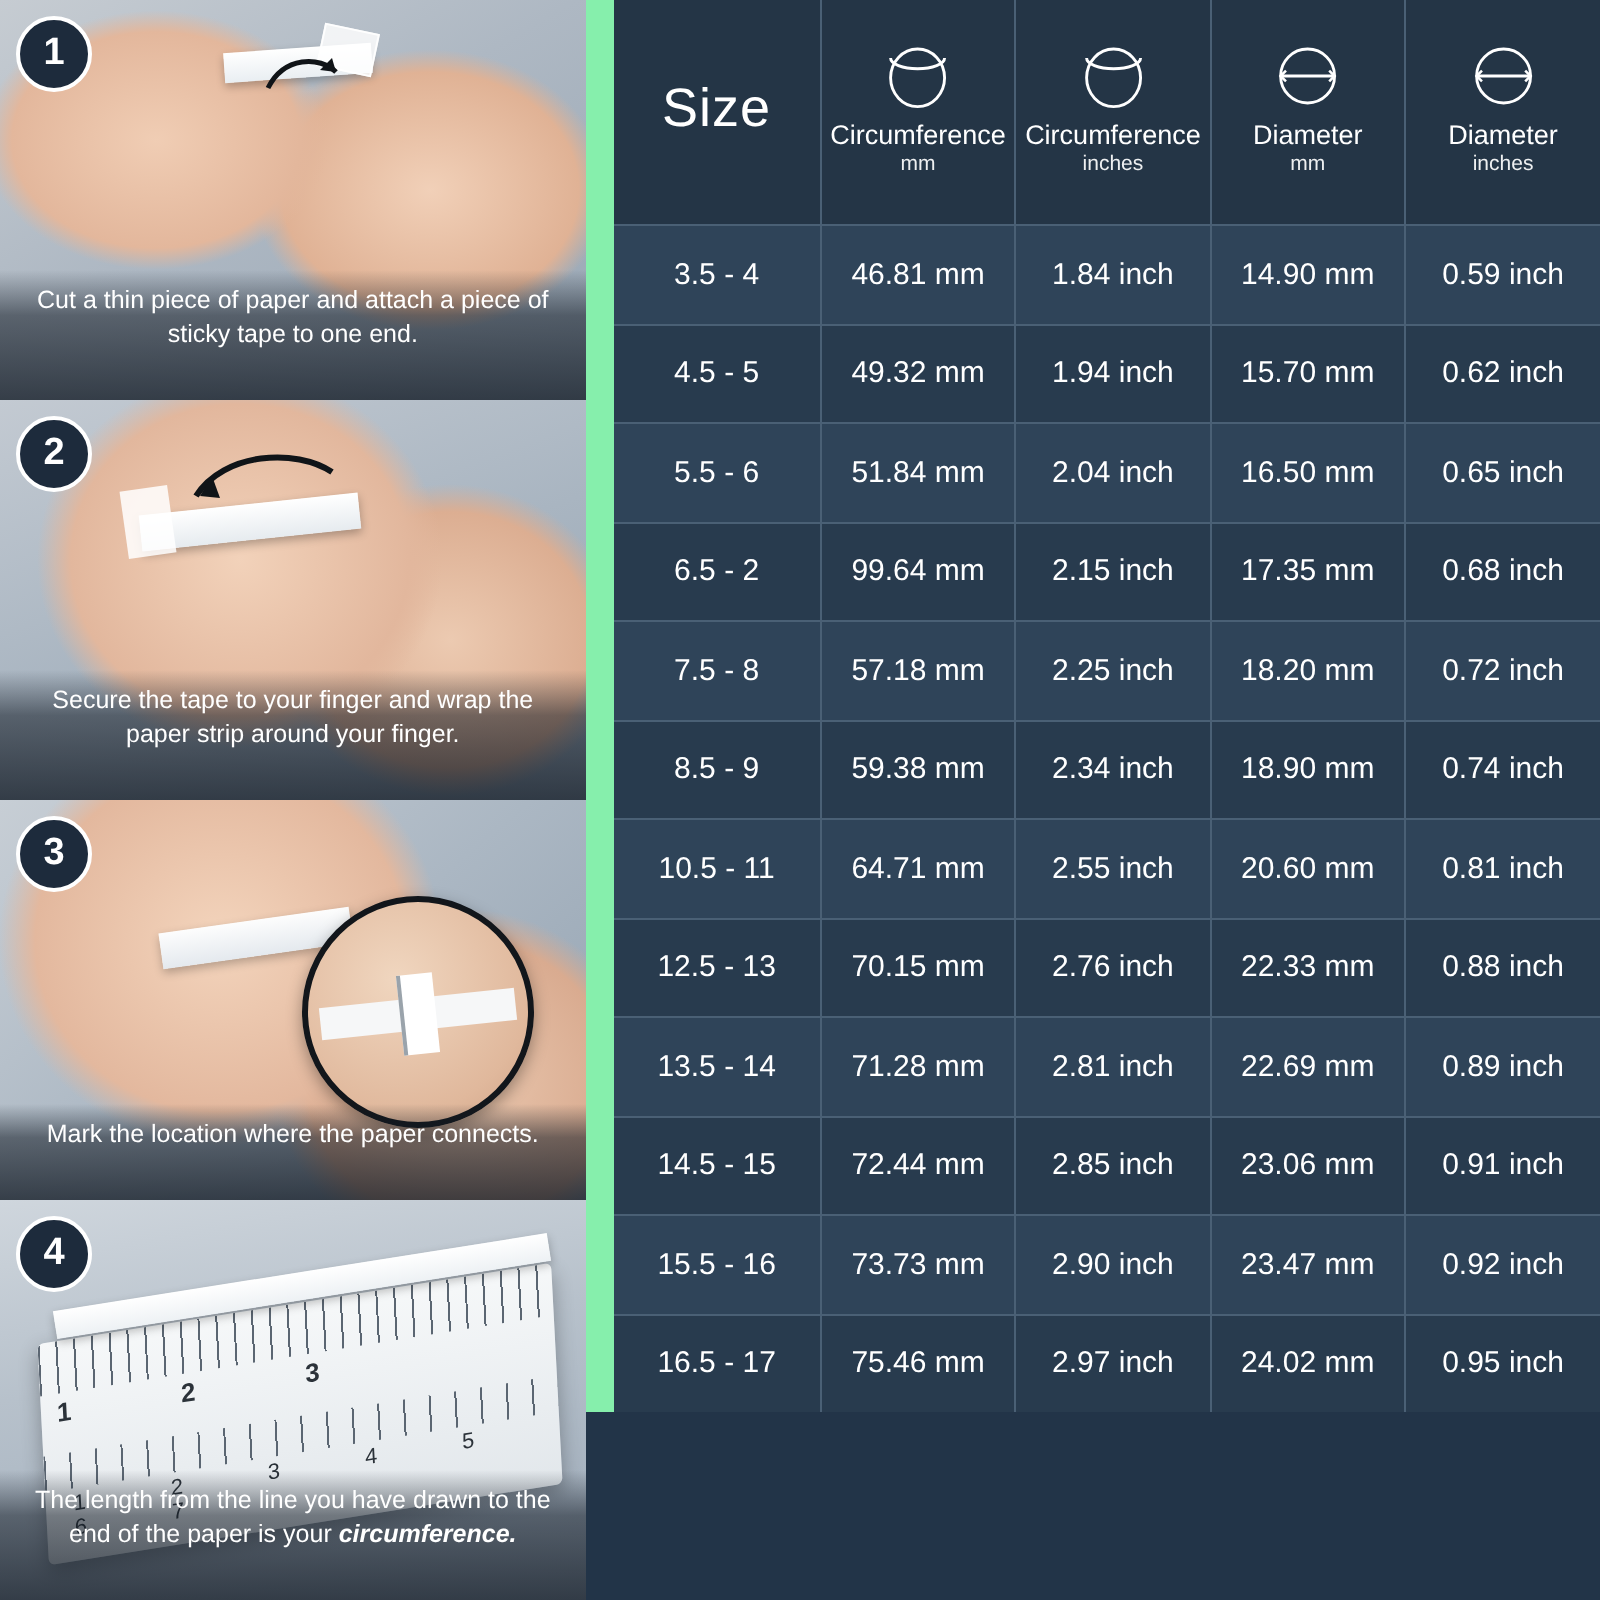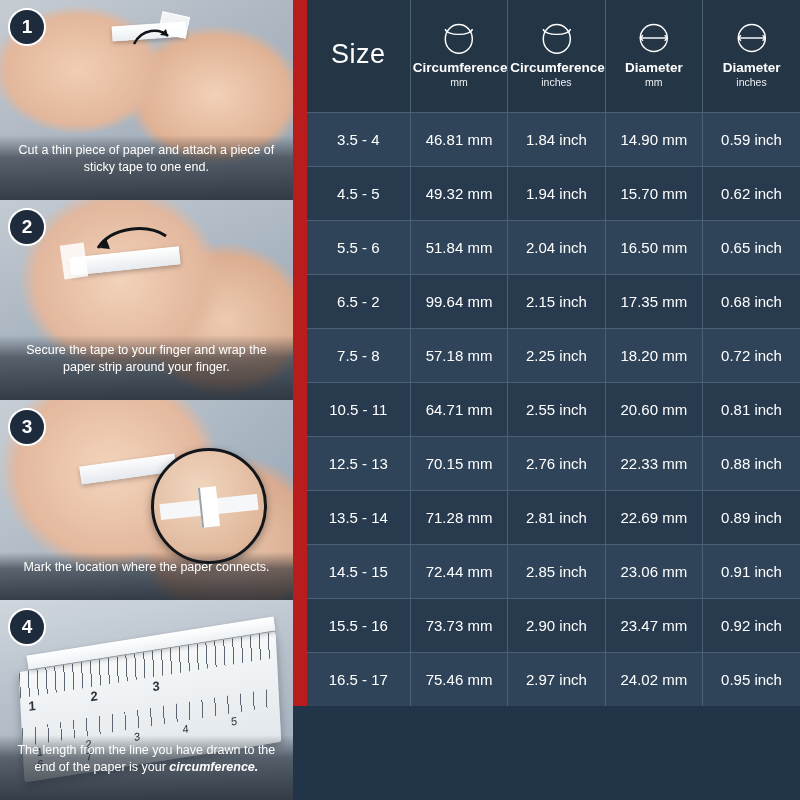--- a/index.html
+++ b/index.html
@@ -220,21 +220,21 @@
     color: #ffffff;
     background: linear-gradient(180deg, rgba(20,28,38,0) 0%, rgba(20,28,38,.55) 35%, rgba(20,28,38,.78) 100%);
     z-index: 4;
   }
   .caption b { font-weight: bold; font-style: italic; }
 
   
   .table-wrap {
     width: 502px;
     height: 706px;
-    background: #b91c1c;
+    background: #86efac;
     display: flex;
     flex-direction: column;
     padding-left: 14px;
   }
   table {
     width: 100%;
     height: 100%;
     border-collapse: collapse;
     table-layout: fixed;
   }
@@ -254,21 +254,21 @@
     letter-spacing: .5px;
   }
   .hdr-icon {
     display: block;
     margin: 0 auto 5px;
     height: 36px;
   }
   .hdr-main {
     display: block;
     font-size: 13.5px;
-    font-weight: bold;
+    font-weight: normal;
     line-height: 1.1;
   }
   .hdr-sub {
     display: block;
     font-size: 10.5px;
     font-weight: normal;
     opacity: .92;
     margin-top: 1px;
   }
   tbody td {
@@ -435,20 +435,27 @@
             <td>0.68 inch</td>
           </tr>
           <tr>
             <td>7.5 - 8</td>
             <td>57.18 mm</td>
             <td>2.25 inch</td>
             <td>18.20 mm</td>
             <td>0.72 inch</td>
           </tr>
           <tr>
+            <td>8.5 - 9</td>
+            <td>59.38 mm</td>
+            <td>2.34 inch</td>
+            <td>18.90 mm</td>
+            <td>0.74 inch</td>
+          </tr>
+          <tr>
             <td>10.5 - 11</td>
             <td>64.71 mm</td>
             <td>2.55 inch</td>
             <td>20.60 mm</td>
             <td>0.81 inch</td>
           </tr>
           <tr>
             <td>12.5 - 13</td>
             <td>70.15 mm</td>
             <td>2.76 inch</td>

